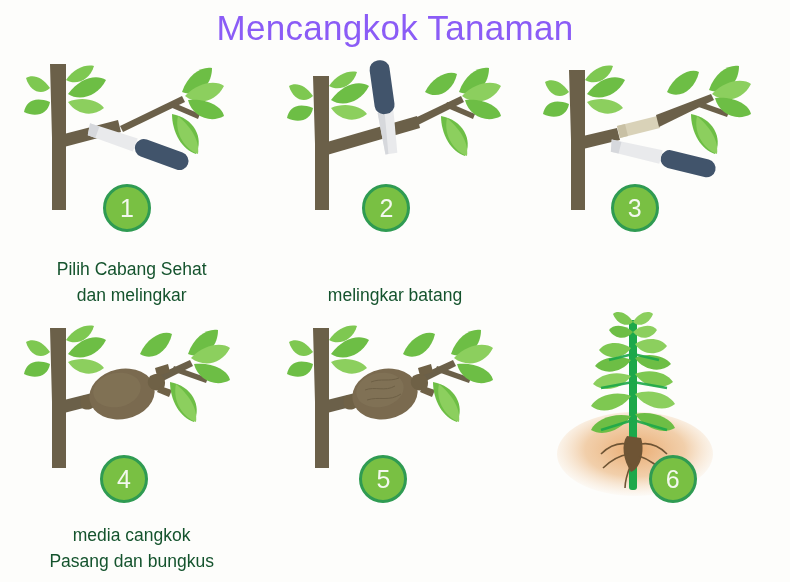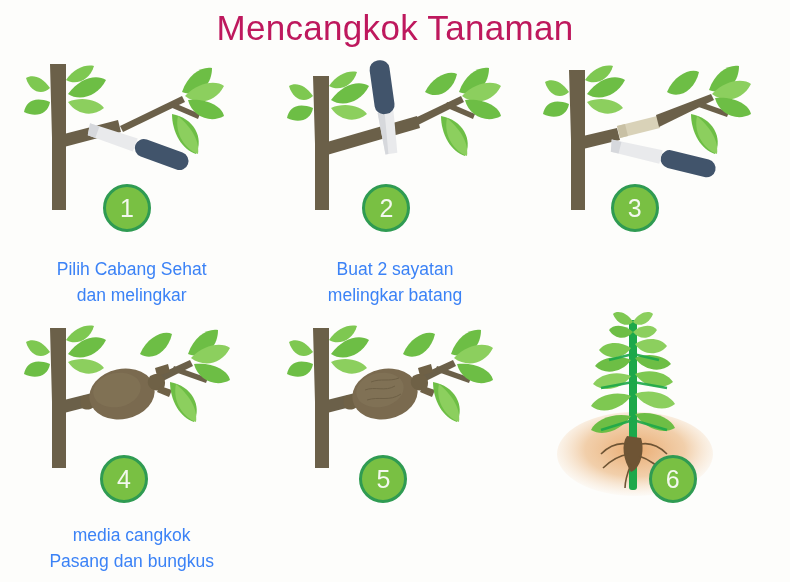--- a/index.html
+++ b/index.html
@@ -25,21 +25,21 @@
 
   .title {
     position: absolute;
     top: 8px;
     left: 0;
     width: 790px;
     text-align: center;
     font-size: 35px;
     font-weight: 400;
     letter-spacing: 0.3px;
-    color: #be185d;
+    color: #8b5cf6;
     font-family: "Liberation Sans", sans-serif;
   }
 
   .steps-grid {
     position: absolute;
     top: 58px;
     left: 0;
     width: 790px;
     height: 524px;
     display: grid;
@@ -66,21 +66,21 @@
   .art svg { display: block; }
 
   .caption {
     position: absolute;
     bottom: 12px;
     left: 0;
     width: 100%;
     text-align: center;
     font-size: 17.5px;
     line-height: 1.5;
-    color: #3b82f6;
+    color: #14532d;
     font-family: "Liberation Sans", sans-serif;
     padding: 0 12px;
     margin-top: 40px;
   }
   .caption .line { display: block; white-space: nowrap; }
 
   
   .row2 .caption { bottom: 8px; font-size: 17.5px; }
 
   
@@ -188,21 +188,20 @@
             <path d="M92 54 L108 54 L106 96 L94 96 Z" fill="#e9eaec"></path>
             <path d="M92 54 L99 54 L97 96 L94 96 Z" fill="#d6d8dc"></path>
             <rect x="90" y="2" width="20" height="54" rx="9" fill="#41546b"></rect>
           </g>
         </svg>
       </div>
       <div class="badge b2">
         <span>2</span>
       </div>
       <div class="caption">
-        <span class="line">Buat 2 sayatan</span>
         <span class="line">melingkar batang</span>
       </div>
     </div>
 
     <div class="step">
       <div class="art">
         <svg width="230" height="172" viewBox="0 0 230 172">
 
           <path d="M26 12 L42 12 L42 82 L42 152 L28 152 L28 82 Z" fill="#6b6049"></path>
 

